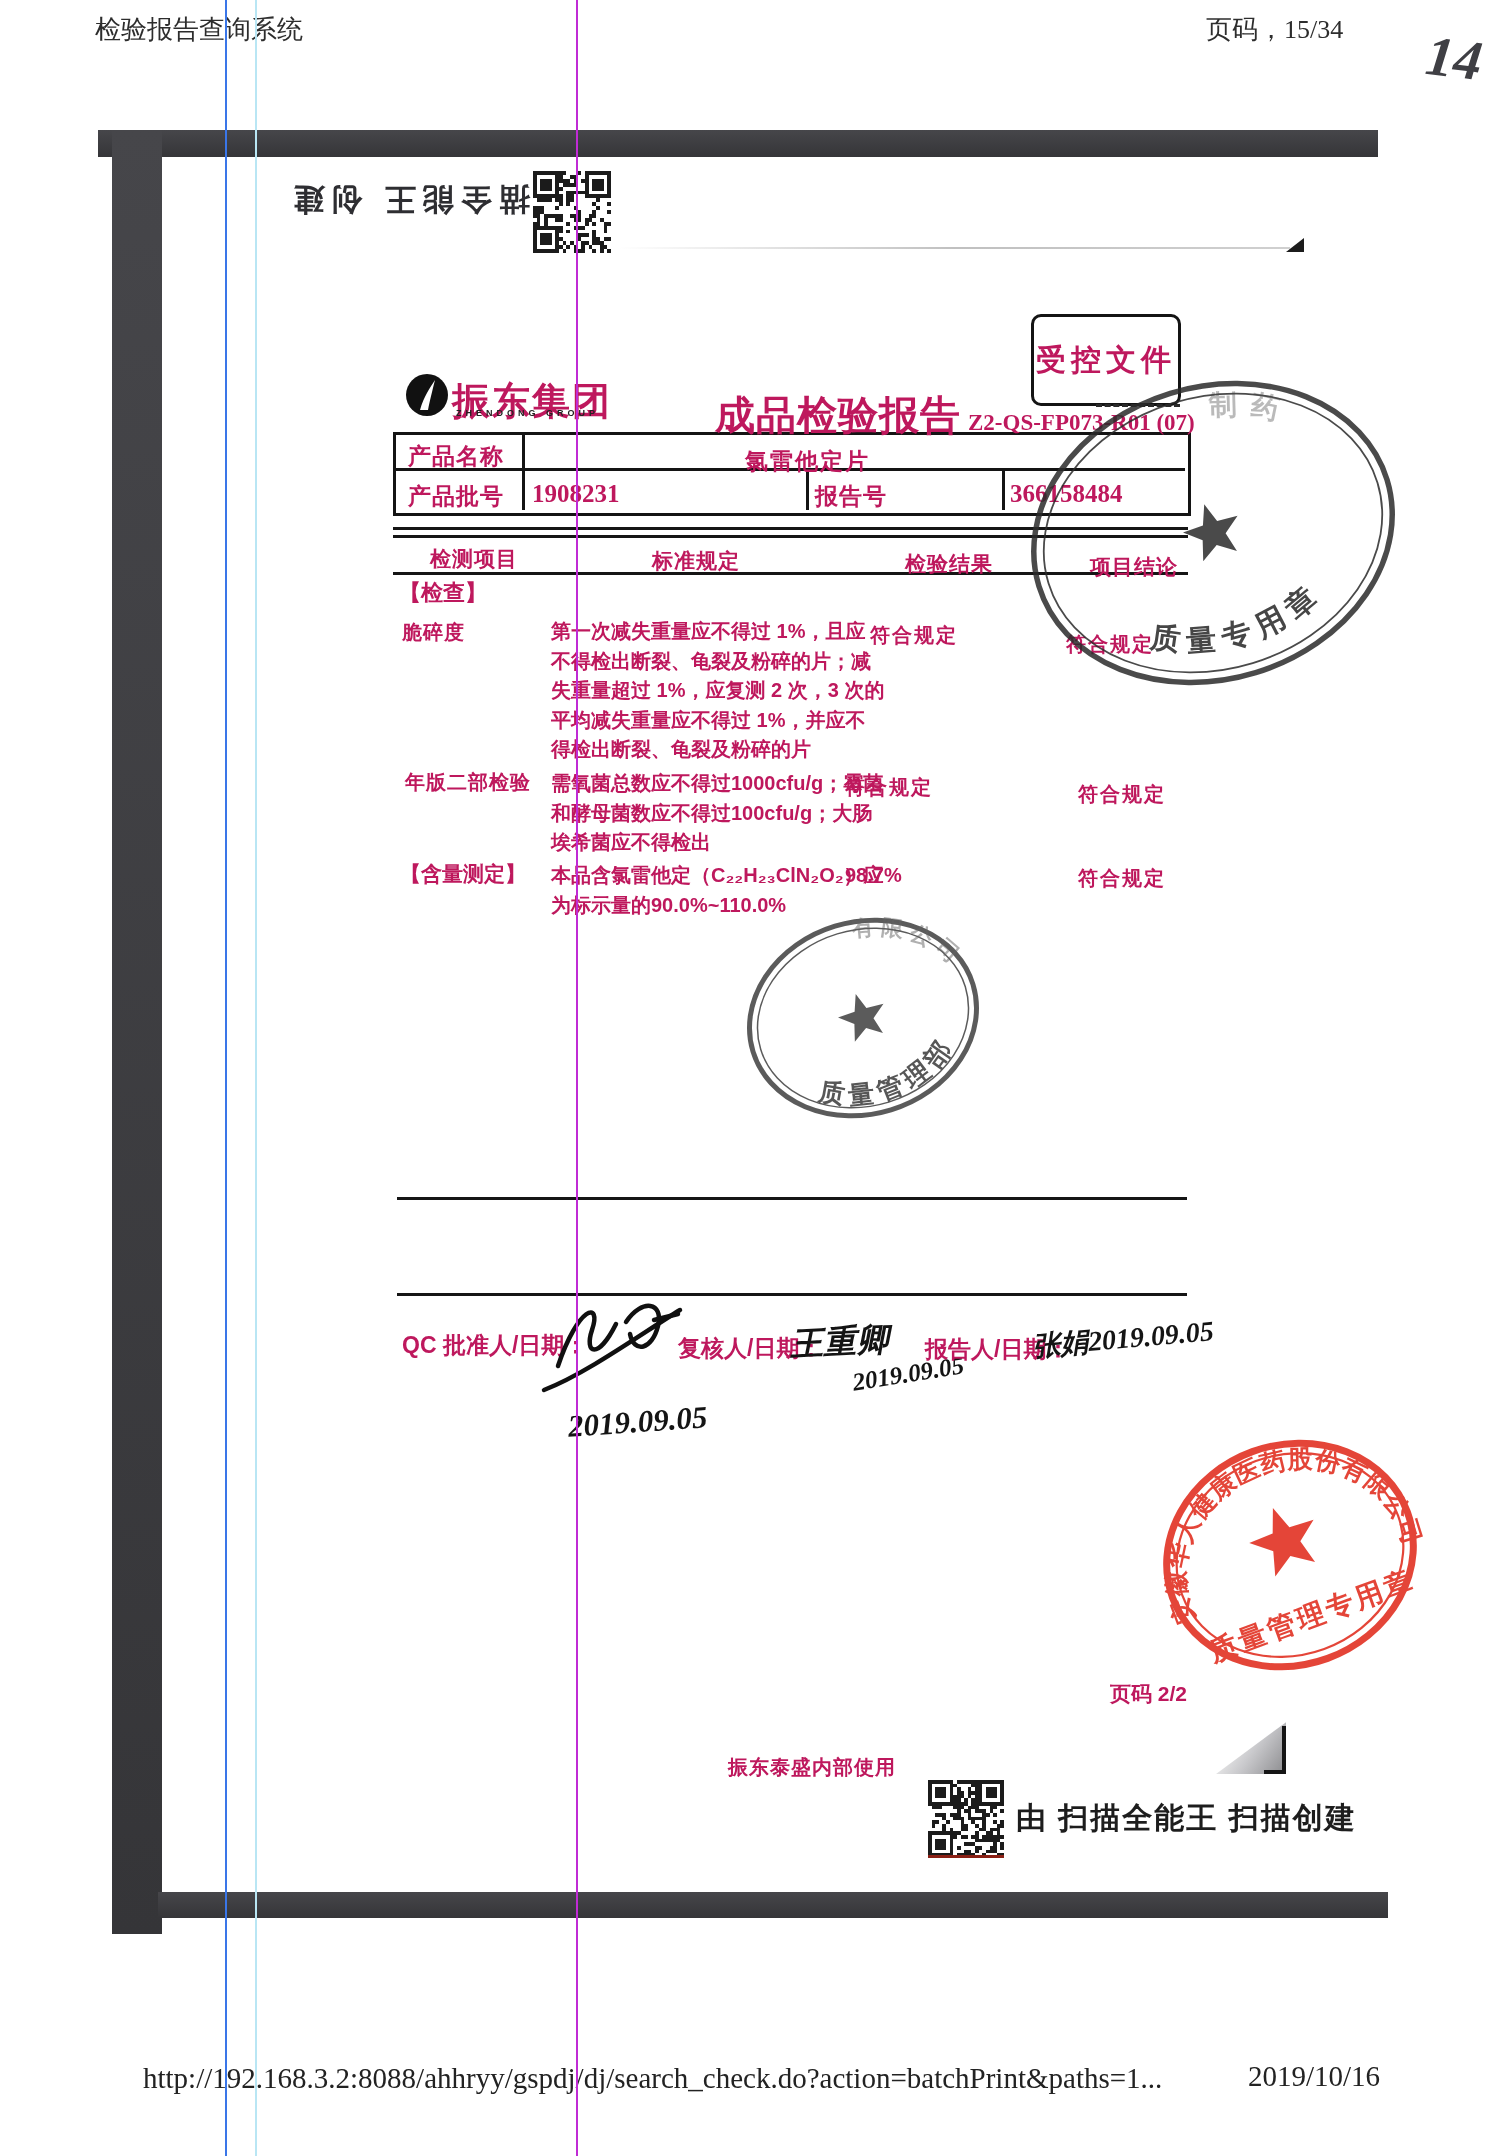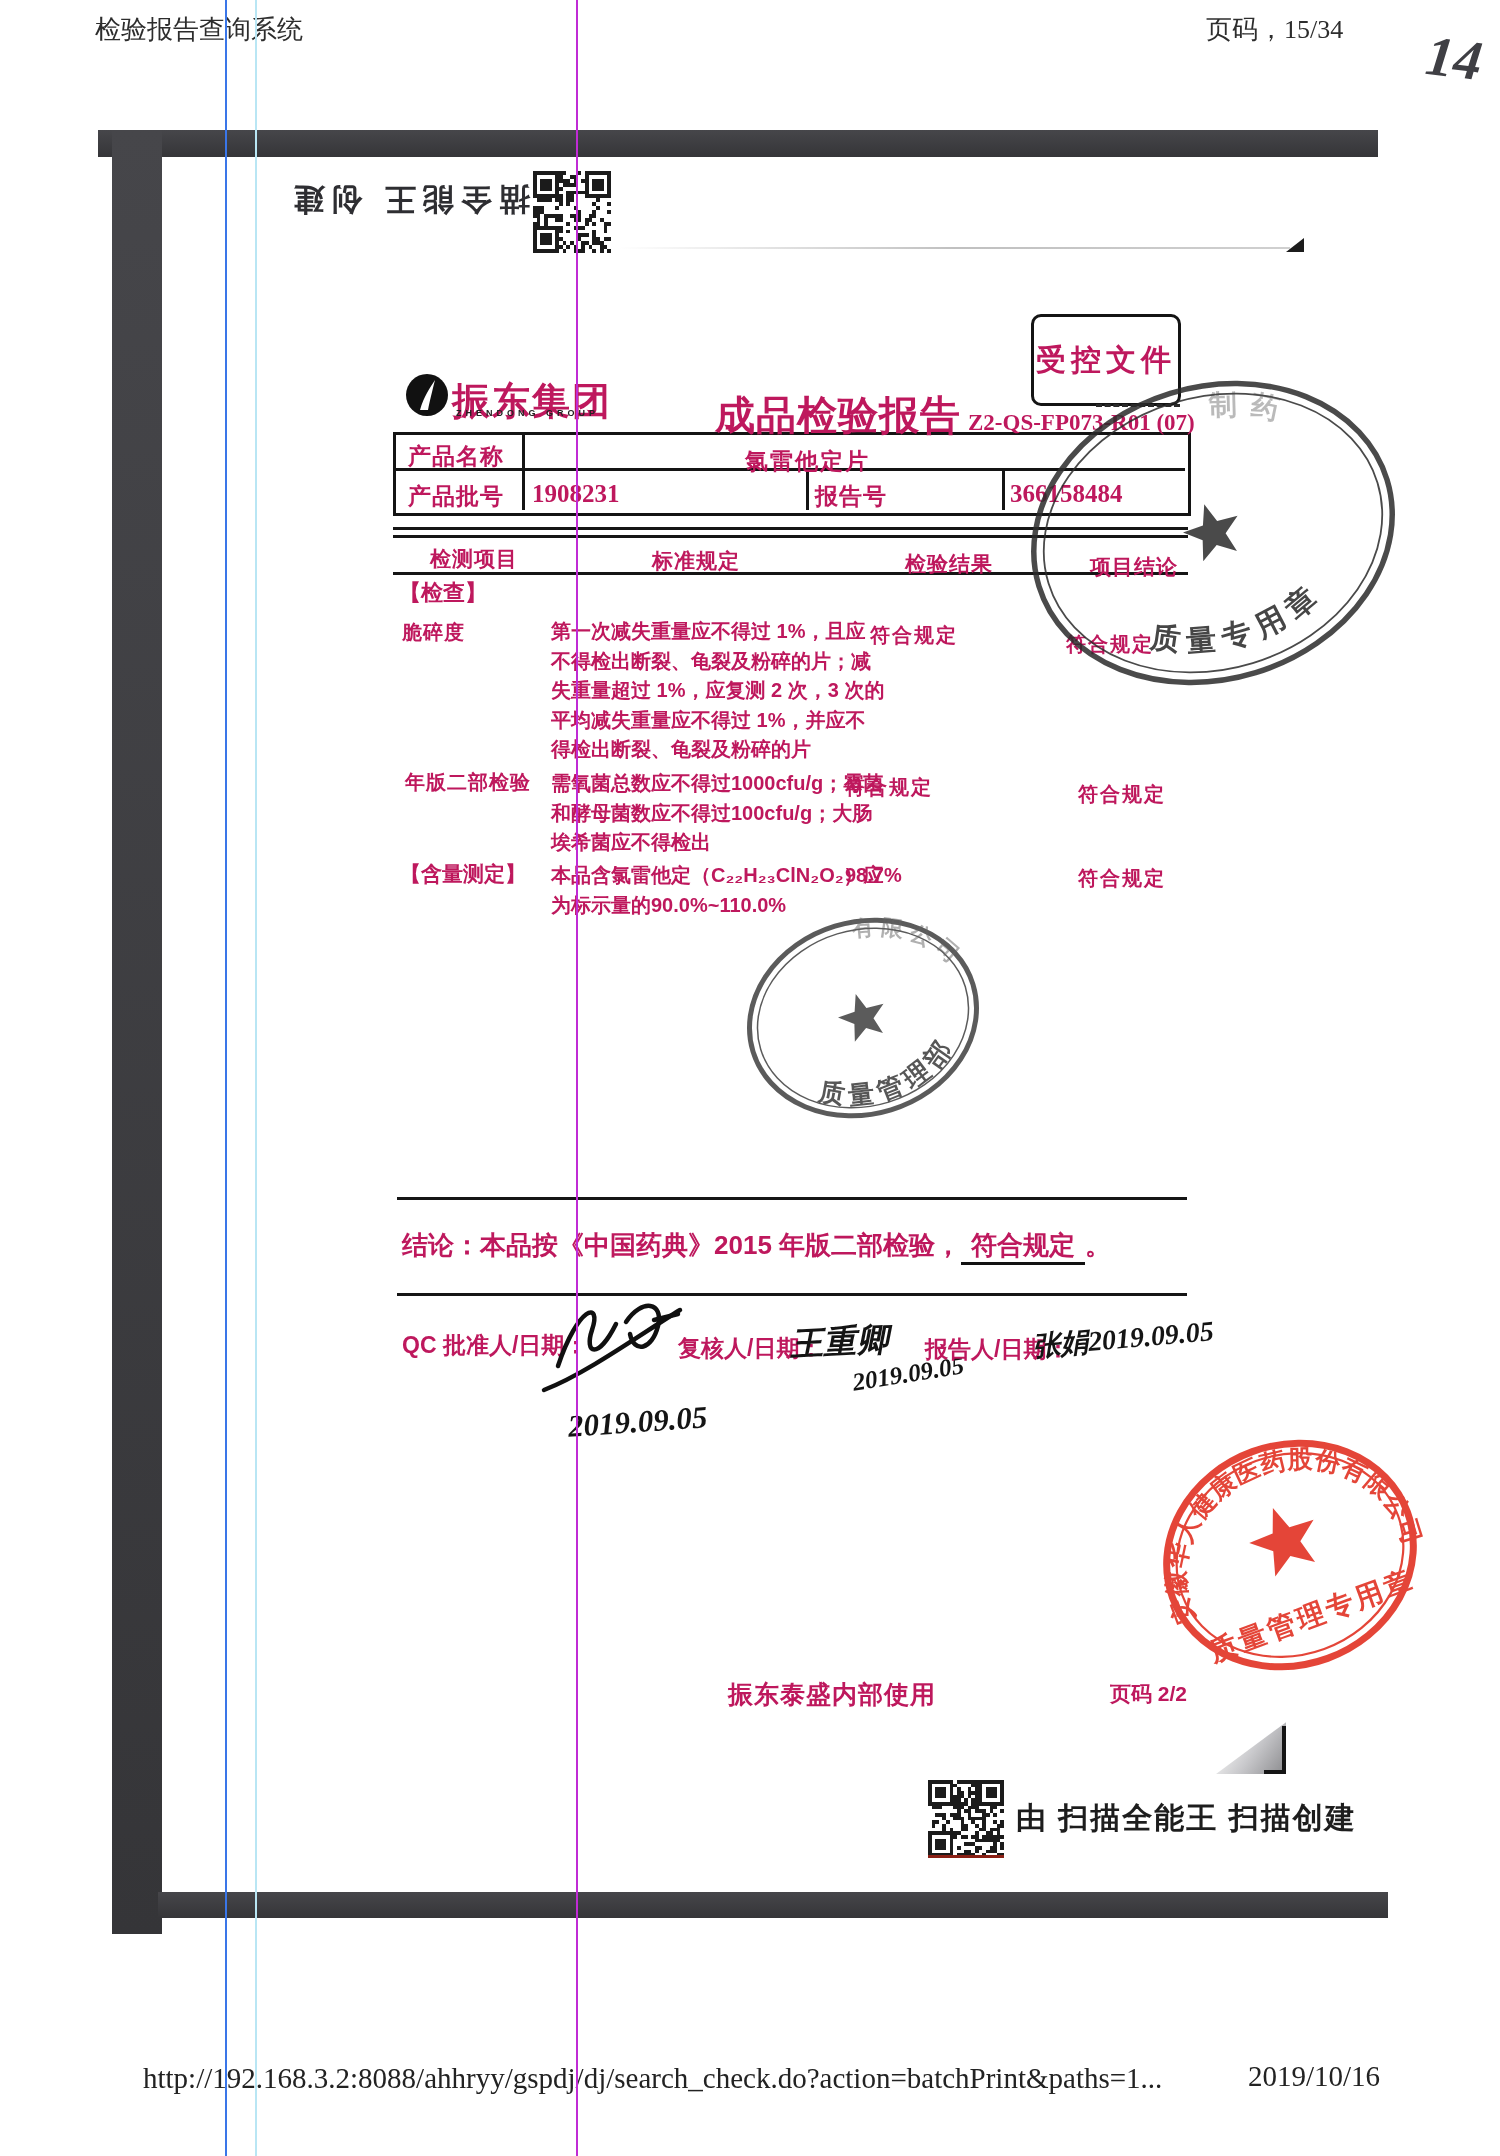--- a/index.html
+++ b/index.html
@@ -323,44 +323,41 @@
 
   <div class="abs doc txt" style="left:400px;top:860px;font-size:21px;">【含量测定】</div>
   <div class="abs doc std-lines" style="left:551px;top:861px;font-size:20px;z-index:12;white-space:nowrap;">
     <div>本品含氯雷他定（C₂₂H₂₃ClN₂O₂）应</div>
     <div>为标示量的90.0%~110.0%</div>
   </div>
   <div class="abs doc txt" style="left:845px;top:864px;font-size:20px;">98.7%</div>
   <div class="abs doc txt" style="left:1078px;top:865px;font-size:20px;letter-spacing:2px;">符合规定</div>
 
   <div class="abs rule" style="left:397px;top:1197px;width:790px;height:3px;"></div>
-  <div class="abs doc txt" style="left:402px;top:1228px;font-size:26px;z-index:12;">
-    <span>结论：</span><span>本品按《中国药典》2015 年版二部检验，</span><span class="underline-seg">符合规定</span><span>。</span>
-  </div>
   <div class="abs rule" style="left:397px;top:1293px;width:790px;height:3px;"></div>
 
   <div class="abs doc txt" style="left:402px;top:1330px;font-size:23px;">QC 批准人/日期：</div>
   <svg class="abs" style="left:538px;top:1290px;z-index:13;" width="150" height="120" viewBox="0 0 150 120">
     <g stroke="#101010" stroke-width="4.5" fill="none" stroke-linecap="round">
       <path d="M20,76 C40,16 64,10 54,40 C46,64 60,70 78,34"></path>
       <path d="M6,100 C48,84 106,42 142,20"></path>
       <path d="M88,32 C104,8 126,12 120,36 C114,60 96,64 92,44"></path>
       <path d="M116,30 L140,24"></path>
     </g>
   </svg>
   <div class="abs hand txt" style="left:568px;top:1404px;font-size:31px;transform:rotate(-4deg);">2019.09.05</div>
 
   <div class="abs doc txt" style="left:678px;top:1333px;font-size:23px;">复核人/日期：</div>
   <div class="abs hand txt" style="left:790px;top:1320px;font-size:33px;transform:rotate(-3deg);">王重卿</div>
   <div class="abs hand txt" style="left:852px;top:1360px;font-size:25px;transform:rotate(-9deg);">2019.09.05</div>
 
   <div class="abs doc txt" style="left:925px;top:1334px;font-size:23px;">报告人/日期：</div>
   <div class="abs hand txt" style="left:1032px;top:1320px;font-size:28px;transform:rotate(-5deg);">张娟2019.09.05</div>
 
-  <div class="abs doc txt" style="left:728px;top:1678px;font-size:25px;letter-spacing:1px;">振东泰盛内部使用</div>
+  <div class="abs doc txt" style="left:728px;top:1754px;font-size:20px;letter-spacing:1px;">振东泰盛内部使用</div>
   <div class="abs doc txt" style="left:1110px;top:1680px;font-size:21px;">页码 2/2</div>
 
   <div class="abs dogear" style="left:1216px;top:1720px;width:70px;height:54px;">
     <div style="position:absolute;inset:0;clip-path:polygon(100% 4%,100% 100%,0 100%);background:linear-gradient(305deg,#8f8f92 4%,#c9c9cc 45%,#efefef 75%,rgba(255,255,255,0) 92%);"></div>
     <div style="position:absolute;right:0;top:6px;bottom:0;width:4px;background:#151515;"></div>
     <div style="position:absolute;right:0;bottom:0;width:22px;height:4px;background:#151515;"></div>
   </div>
 
   <div class="abs qr" style="left:928px;top:1780px;width:76px;height:77px;">
       <i style="grid-row:1;grid-column:1"></i>

